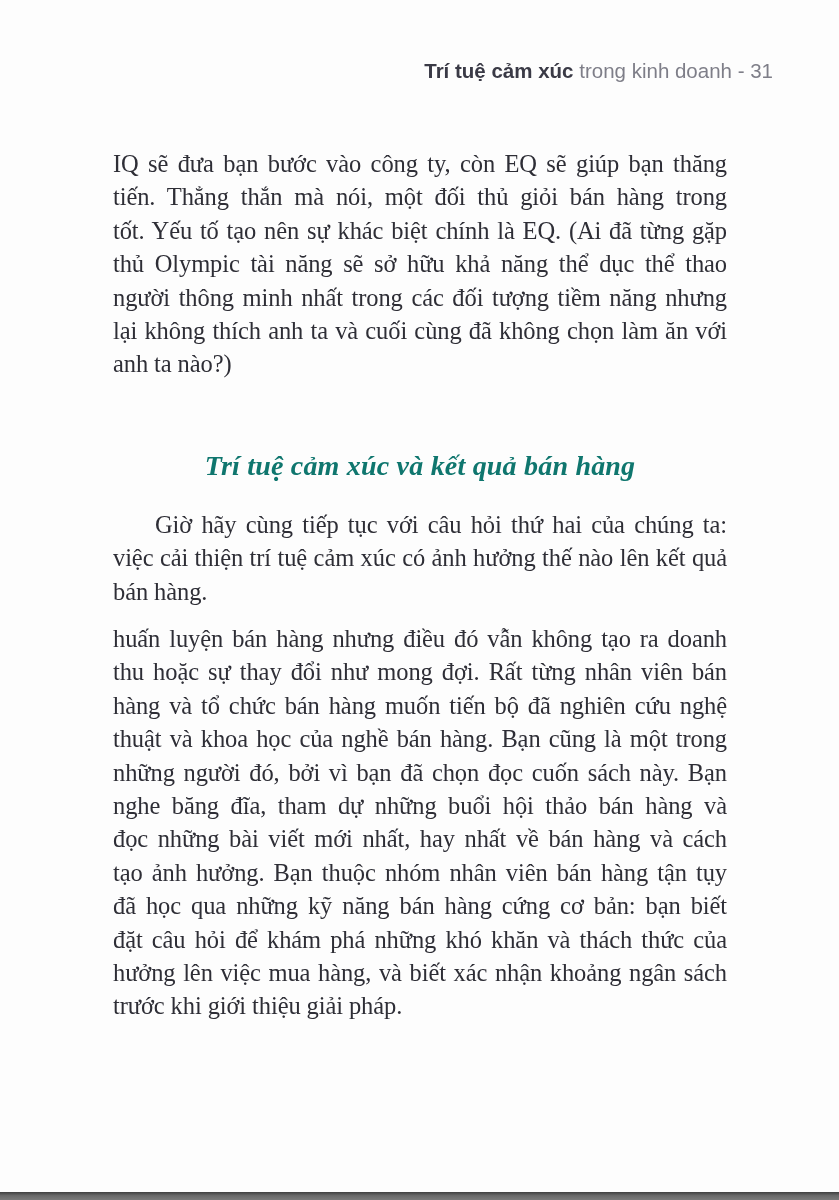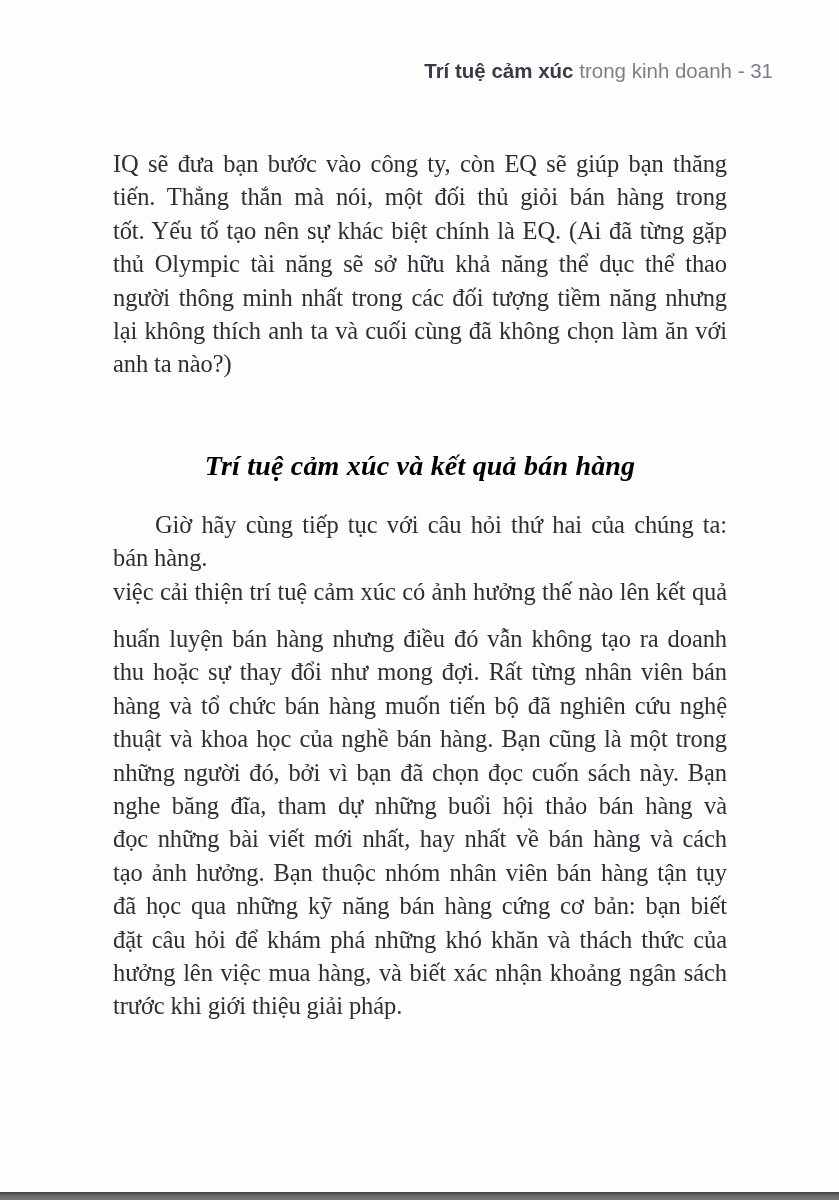--- a/index.html
+++ b/index.html
@@ -50,21 +50,21 @@
   #para3{top:622px;}
   
   .section-heading{
     position:absolute;
     top:448px;left:113px;width:614px;
     text-align:center;
     font-weight:700;
     font-style:italic;
     font-size:28px;
     line-height:36px;
-    color:#000000;
+    color:#0f766e;
     letter-spacing:0.2px;
   }
   
   .bottom-bar{
     position:absolute;
     left:0;right:0;bottom:0;
     height:8px;
     background:linear-gradient(180deg,#3f3f3f 0%,#686868 45%,#7a7a7a 100%);
   }
 </style>
@@ -84,22 +84,22 @@
       <div class="line">thủ Olympic tài năng sẽ sở hữu khả năng thể dục thể thao</div>
       <div class="line">người thông minh nhất trong các đối tượng tiềm năng nhưng</div>
       <div class="line">lại không thích anh ta và cuối cùng đã không chọn làm ăn với</div>
       <div class="line last">anh ta nào?)</div>
     </div>
 
   <div class="section-heading">Trí tuệ cảm xúc và kết quả bán hàng</div>
 
   <div class="textblock" id="para2">
       <div class="line indent">Giờ hãy cùng tiếp tục với câu hỏi thứ hai của chúng ta:</div>
+      <div class="line">việc cải thiện trí tuệ cảm xúc có ảnh hưởng thế nào lên kết quả</div>
       <div class="line last">bán hàng.</div>
-      <div class="line">việc cải thiện trí tuệ cảm xúc có ảnh hưởng thế nào lên kết quả</div>
     </div>
 
   <div class="textblock" id="para3">
       <div class="line">huấn luyện bán hàng nhưng điều đó vẫn không tạo ra doanh</div>
       <div class="line">thu hoặc sự thay đổi như mong đợi. Rất từng nhân viên bán</div>
       <div class="line">hàng và tổ chức bán hàng muốn tiến bộ đã nghiên cứu nghệ</div>
       <div class="line">thuật và khoa học của nghề bán hàng. Bạn cũng là một trong</div>
       <div class="line">những người đó, bởi vì bạn đã chọn đọc cuốn sách này. Bạn</div>
       <div class="line">nghe băng đĩa, tham dự những buổi hội thảo bán hàng và</div>
       <div class="line">đọc những bài viết mới nhất, hay nhất về bán hàng và cách</div>

